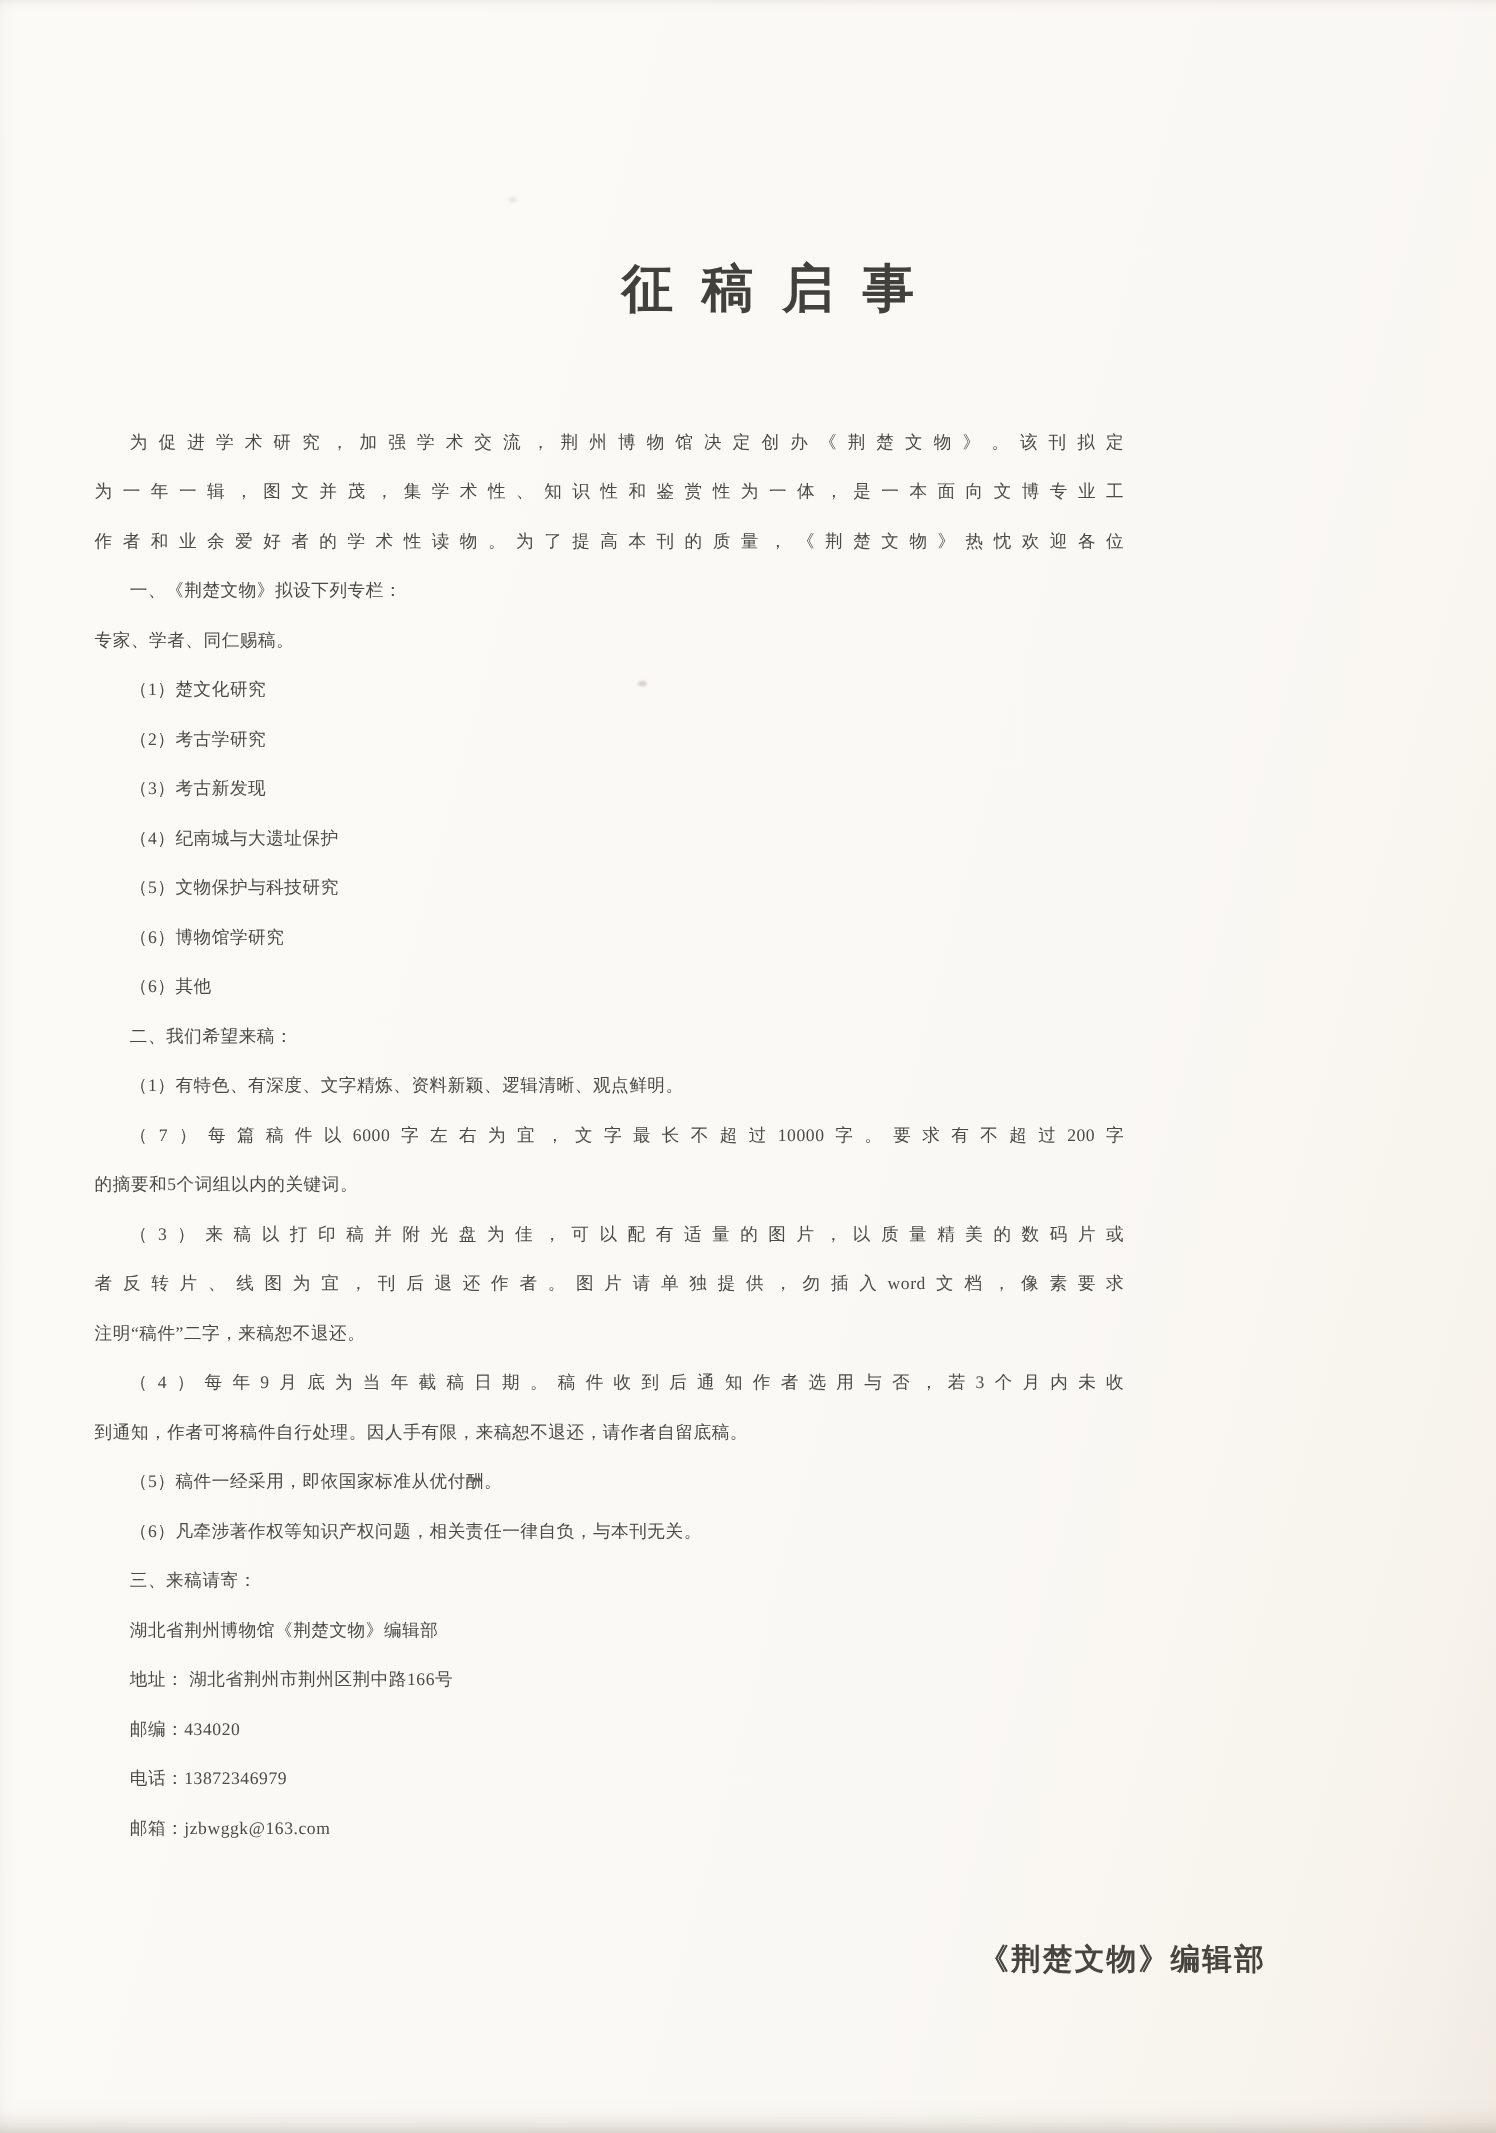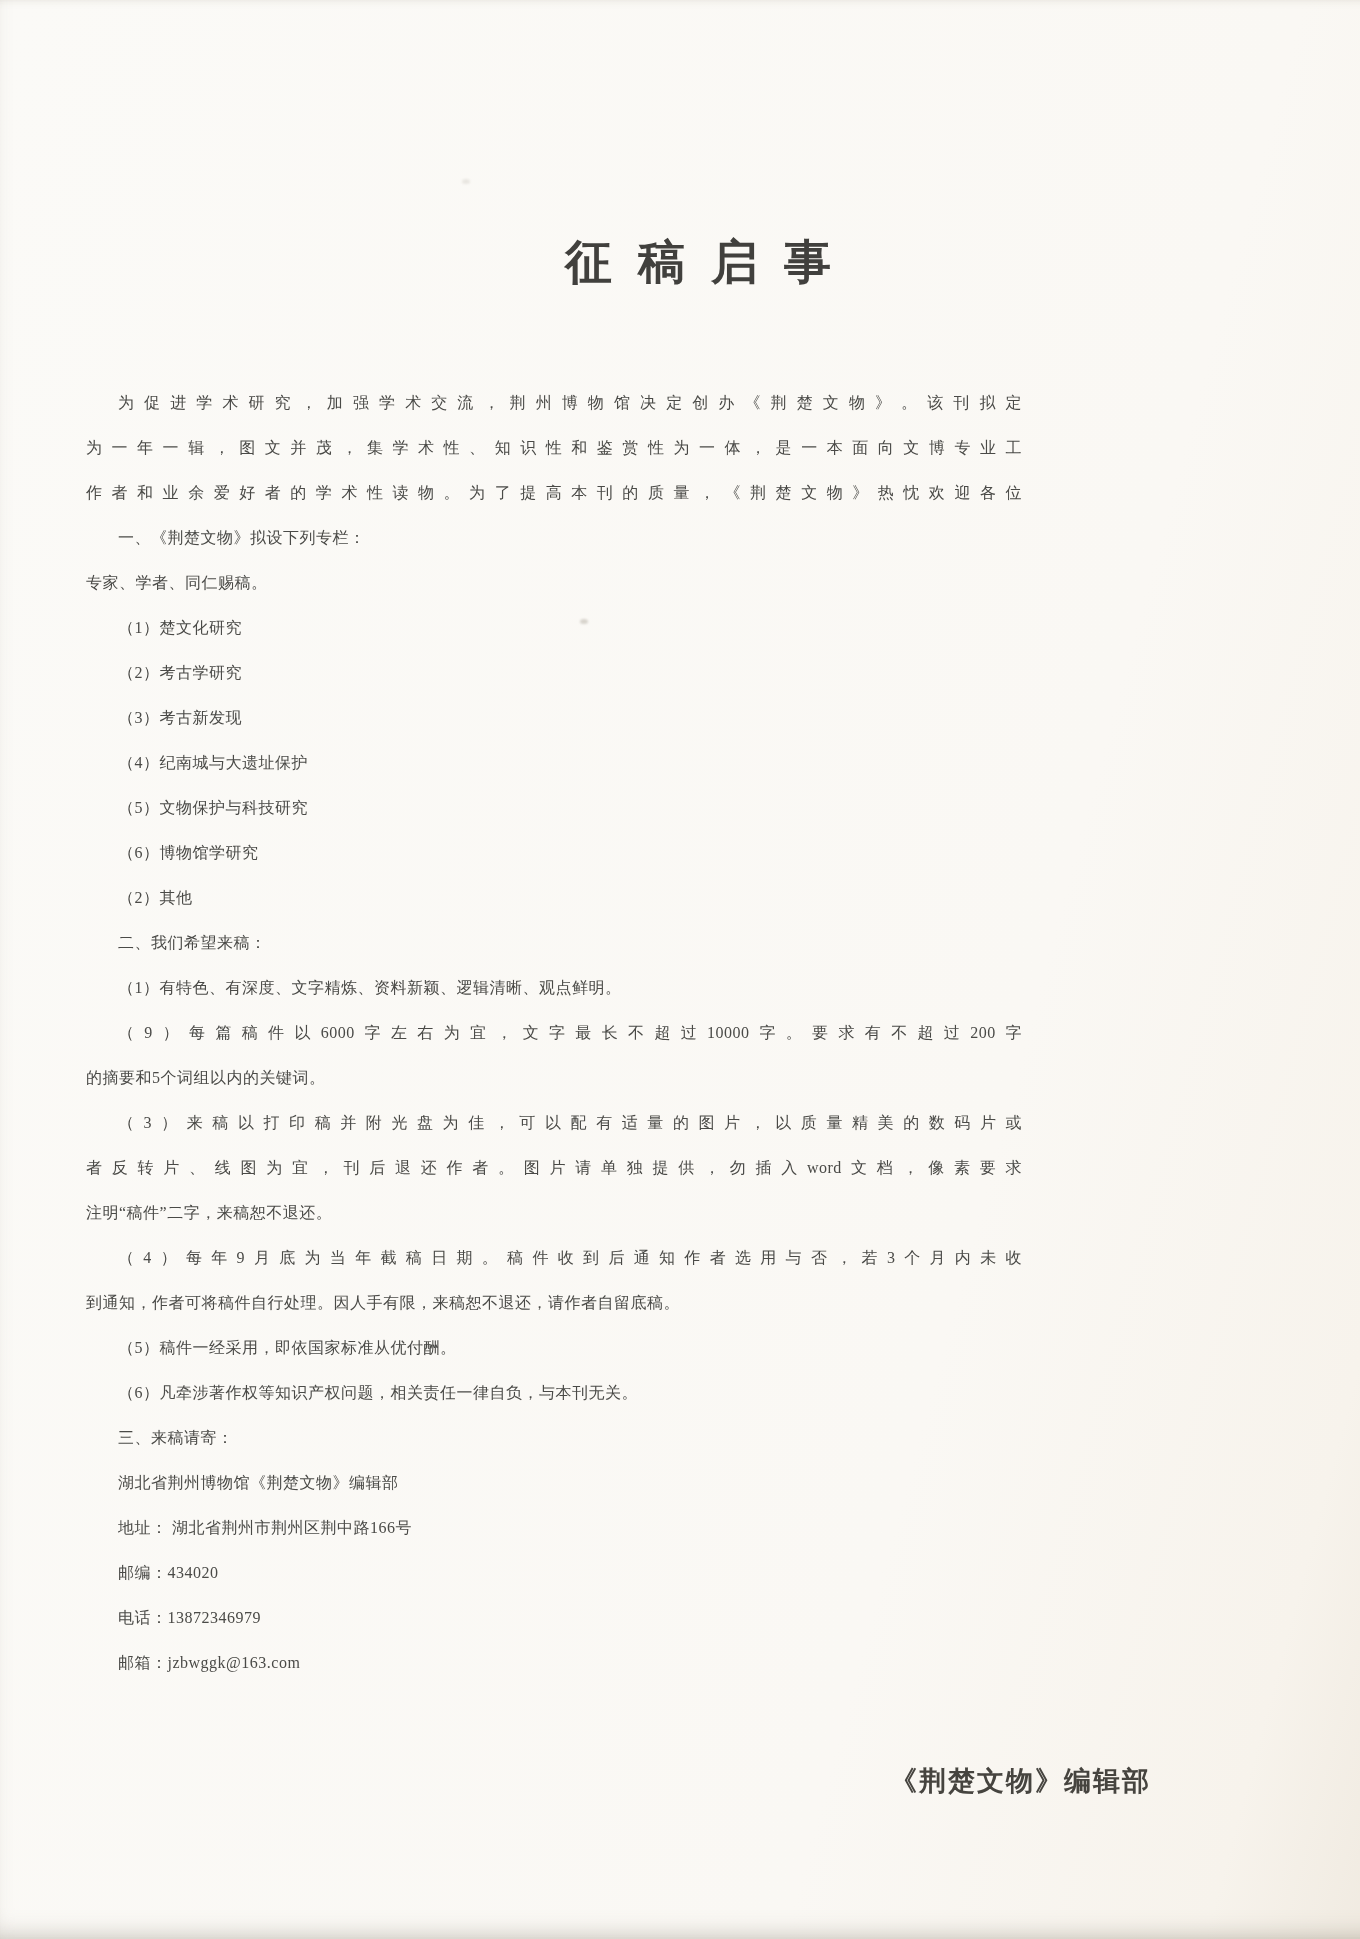--- a/index.html
+++ b/index.html
@@ -61,24 +61,24 @@
     <div class="ln fl">为一年一辑，图文并茂，集学术性、知识性和鉴赏性为一体，是一本面向文博专业工</div>
     <div class="ln fl">作者和业余爱好者的学术性读物。为了提高本刊的质量，《荆楚文物》热忱欢迎各位</div>
     <div class="ln ind">一、《荆楚文物》拟设下列专栏：</div>
     <div class="ln">专家、学者、同仁赐稿。</div>
     <div class="ln ind">（1）楚文化研究</div>
     <div class="ln ind">（2）考古学研究</div>
     <div class="ln ind">（3）考古新发现</div>
     <div class="ln ind">（4）纪南城与大遗址保护</div>
     <div class="ln ind">（5）文物保护与科技研究</div>
     <div class="ln ind">（6）博物馆学研究</div>
-    <div class="ln ind">（2）其他</div>
+    <div class="ln ind">（6）其他</div>
     <div class="ln ind">二、我们希望来稿：</div>
     <div class="ln ind">（1）有特色、有深度、文字精炼、资料新颖、逻辑清晰、观点鲜明。</div>
-    <div class="ln ind fl">（9）每篇稿件以6000字左右为宜，文字最长不超过10000字。要求有不超过200字</div>
+    <div class="ln ind fl">（7）每篇稿件以6000字左右为宜，文字最长不超过10000字。要求有不超过200字</div>
     <div class="ln">的摘要和5个词组以内的关键词。</div>
     <div class="ln ind fl">（3）来稿以打印稿并附光盘为佳，可以配有适量的图片，以质量精美的数码片或</div>
     <div class="ln fl">者反转片、线图为宜，刊后退还作者。图片请单独提供，勿插入word文档，像素要求</div>
     <div class="ln">注明“稿件”二字，来稿恕不退还。</div>
     <div class="ln ind fl">（4）每年9月底为当年截稿日期。稿件收到后通知作者选用与否，若3个月内未收</div>
     <div class="ln">到通知，作者可将稿件自行处理。因人手有限，来稿恕不退还，请作者自留底稿。</div>
     <div class="ln ind">（5）稿件一经采用，即依国家标准从优付酬。</div>
     <div class="ln ind">（6）凡牵涉著作权等知识产权问题，相关责任一律自负，与本刊无关。</div>
     <div class="ln ind">三、来稿请寄：</div>
     <div class="ln ind">湖北省荆州博物馆《荆楚文物》编辑部</div>

